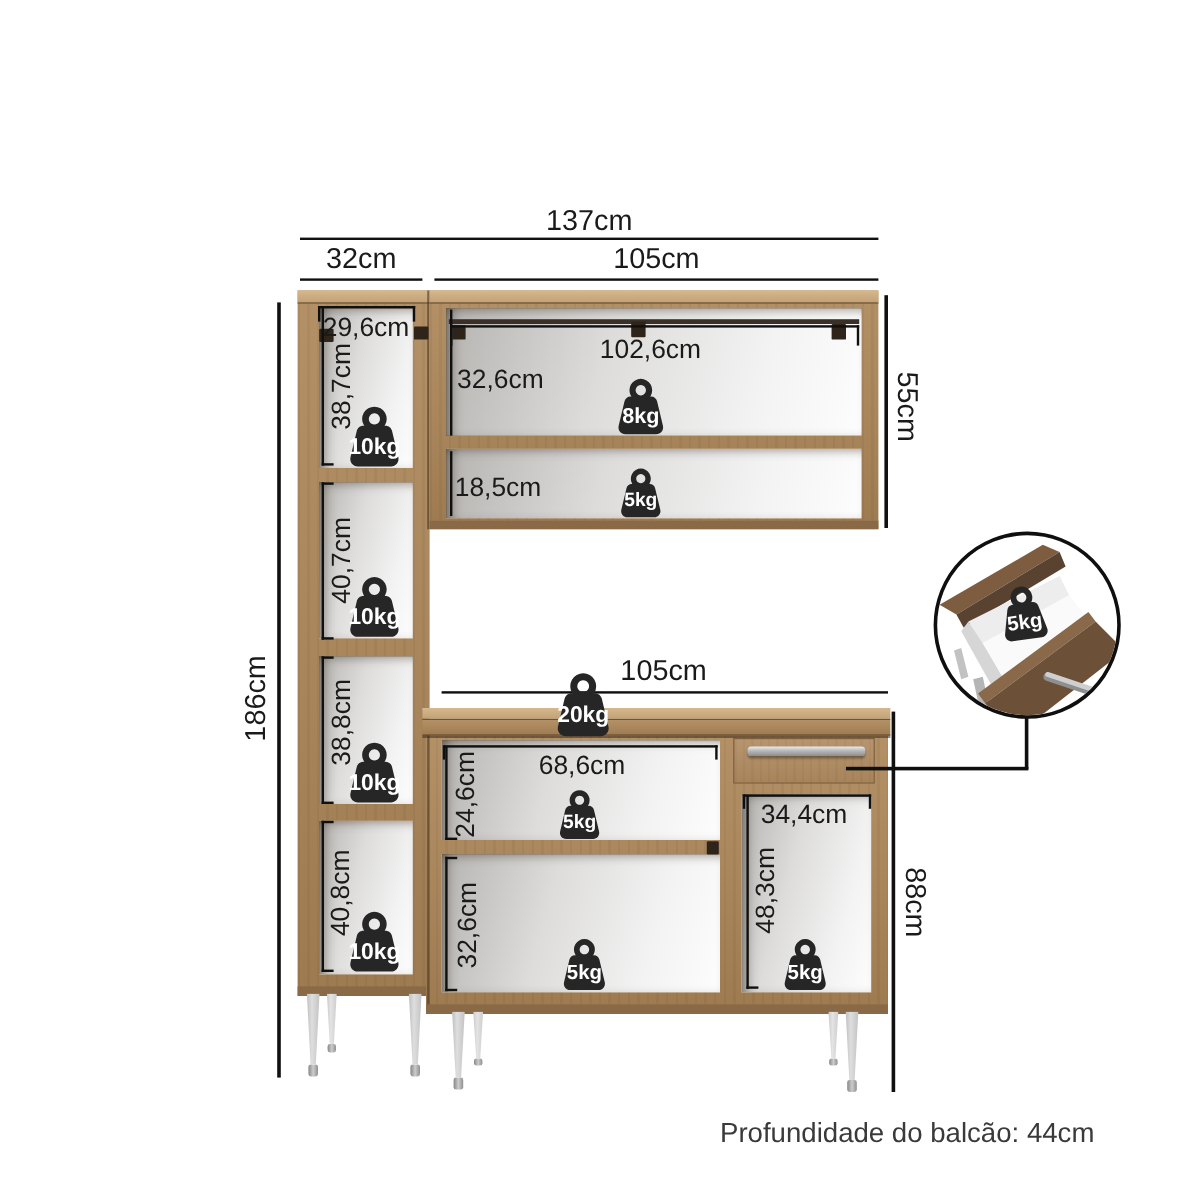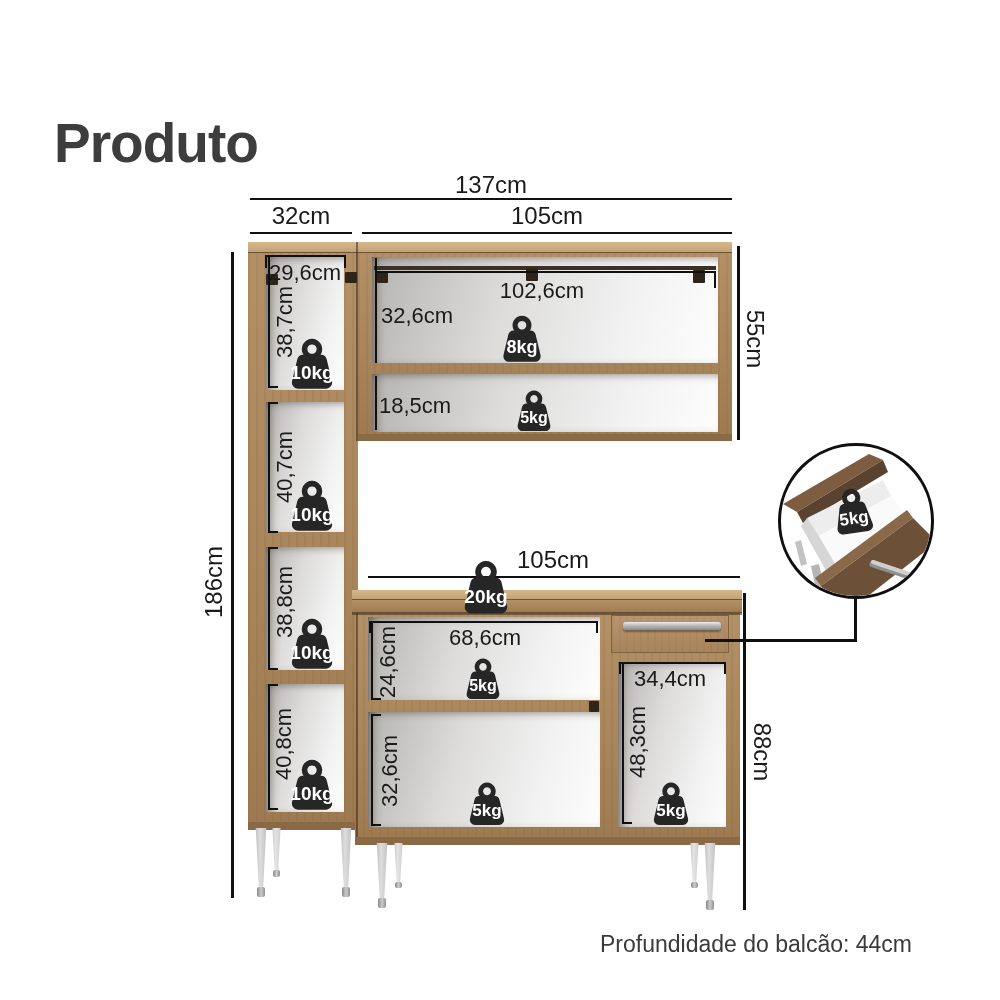--- a/index.html
+++ b/index.html
@@ -63,21 +63,21 @@
   <defs>
     <g id="kettle">
       <path fill="#262626" fill-rule="evenodd" d="M30,2 a11,11 0 1 0 0.02,0 Z M30,8 a5,5 0 1 1 -0.02,0 Z"></path>
       <path fill="#262626" d="M20,19 h20 c2.8,0 5.2,2 5.8,4.8 l5.6,23.5 c1,4.3 -2.2,8.2 -6.6,8.2 h-29.6 c-4.4,0 -7.6,-3.9 -6.6,-8.2 l5.6,-23.5 c0.6,-2.8 3,-4.8 5.8,-4.8 Z"></path>
     </g>
   </defs>
 </svg>
 
 <div id="canvas">
 
-  <div class="title"><br><span>Produto</span></div>
+  <div class="title"><br></div>
 
   <div class="wood grain" style="left:248px;top:242px;width:110px;height:588px;"></div>
   <div class="wood-top" style="left:248px;top:242px;width:110px;height:11px;"></div>
   <div class="panel" style="left:266px;top:257px;width:78px;height:133px;"></div>
   <div class="panel" style="left:266px;top:402px;width:78px;height:130px;"></div>
   <div class="panel" style="left:266px;top:547px;width:78px;height:123px;"></div>
   <div class="panel" style="left:266px;top:684px;width:78px;height:128px;"></div>
   <div class="edge" style="left:248px;top:822px;width:110px;height:8px;"></div>
   <div class="shadowline" style="left:356px;top:242px;width:2px;height:199px;"></div>
   <div class="bracket" style="left:266px;top:274px;width:12px;height:11px;"></div>
@@ -214,21 +214,21 @@
         <use href="#kettle"></use>
       </svg>
     <span class="wt-label" style="font-size:19px;">10kg</span>
   </div>
   <div class="wt" style="left:284px;top:758px;width:56px;height:54px;">
     <svg viewBox="0 0 60 58">
         <use href="#kettle"></use>
       </svg>
     <span class="wt-label" style="font-size:19px;">10kg</span>
   </div>
-  <div class="wt" style="left:496px;top:314px;width:52px;height:50px;">
+  <div class="wt" style="left:508px;top:314px;width:52px;height:50px;">
     <svg viewBox="0 0 60 58">
         <use href="#kettle"></use>
       </svg>
     <span class="wt-label" style="font-size:18px;">8kg</span>
   </div>
   <div class="wt" style="left:511px;top:389px;width:46px;height:44px;">
     <svg viewBox="0 0 60 58">
         <use href="#kettle"></use>
       </svg>
     <span class="wt-label" style="font-size:16px;">5kg</span>

